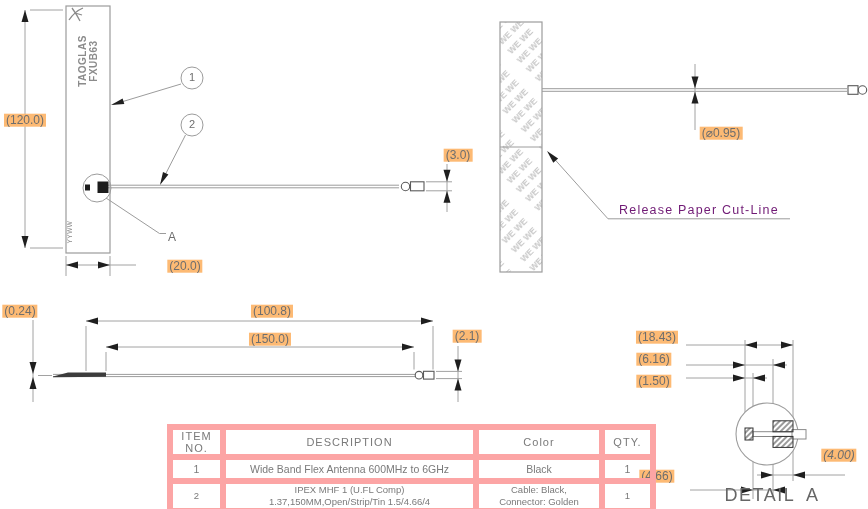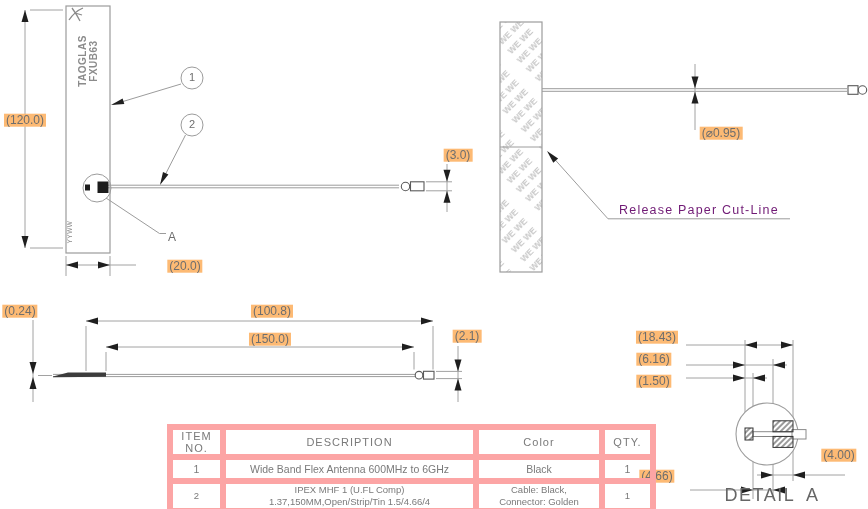--- a/index.html
+++ b/index.html
@@ -213,21 +213,21 @@
 
 <div class="lbl" style="left:20px;top:311px;">(0.24)</div>
 <div class="lbl" style="left:272px;top:311px;">(100.8)</div>
 <div class="lbl" style="left:270px;top:339px;">(150.0)</div>
 <div class="lbl" style="left:467px;top:336px;">(2.1)</div>
 
 <div class="lbl" style="left:657px;top:337px;">(18.43)</div>
 <div class="lbl" style="left:654px;top:359px;text-align:right;">(6.16)</div>
 <div class="lbl" style="left:654px;top:381px;">(1.50)</div>
 <div class="lbl" style="left:657px;top:476px;">(4.66)</div>
-<div class="lbl" style="left:839px;top:455px;">(4.00)</div>
+<div class="lbl" style="left:839px;top:455px;font-style:italic;">(4.00)</div>
 <div class="lbl nobg detail-title" style="left:772px;top:495px;">DETAIL A</div>
 
 <table id="bom">
   <tbody>
         <tr class="hrow">
     <th class="c-item">ITEM NO.</th>
     <th class="c-desc">DESCRIPTION</th>
     <th class="c-color">Color</th>
     <th class="c-qty">QTY.</th>
   </tr>

